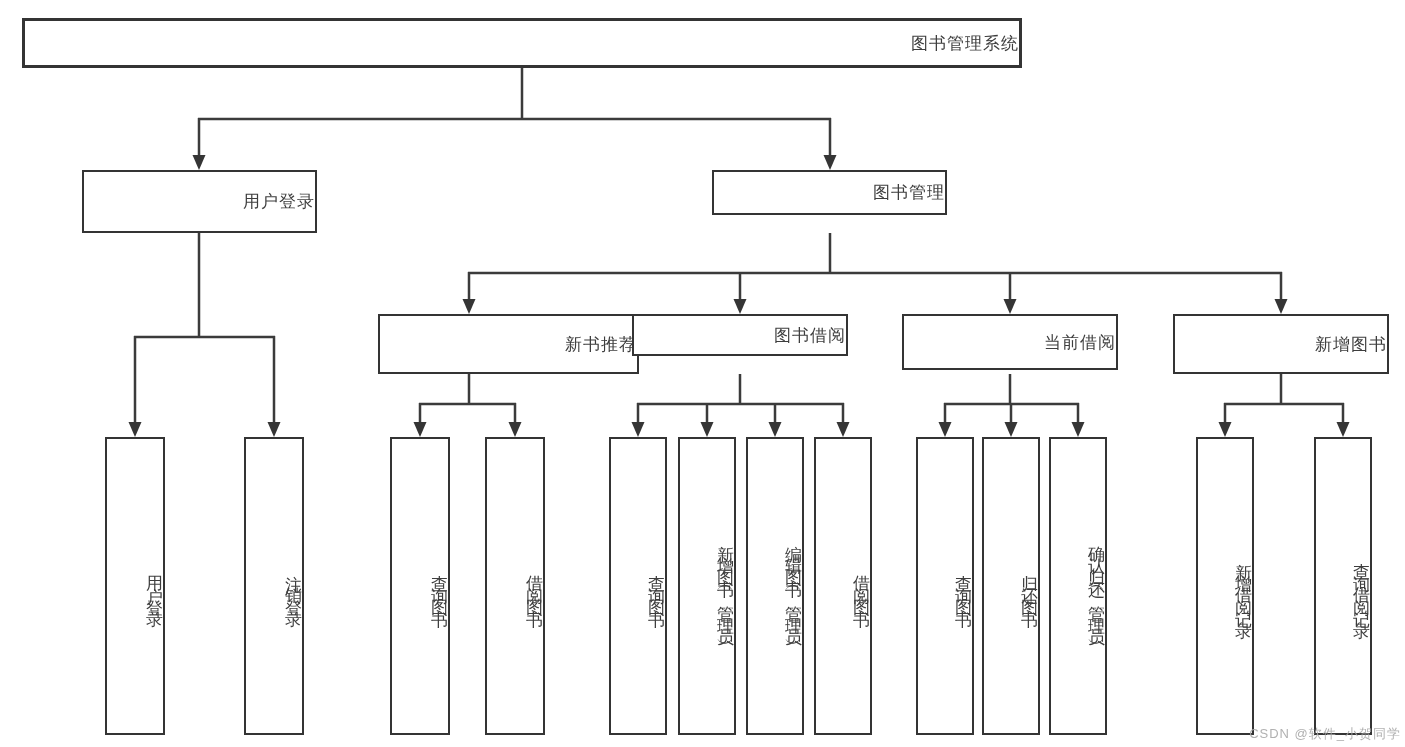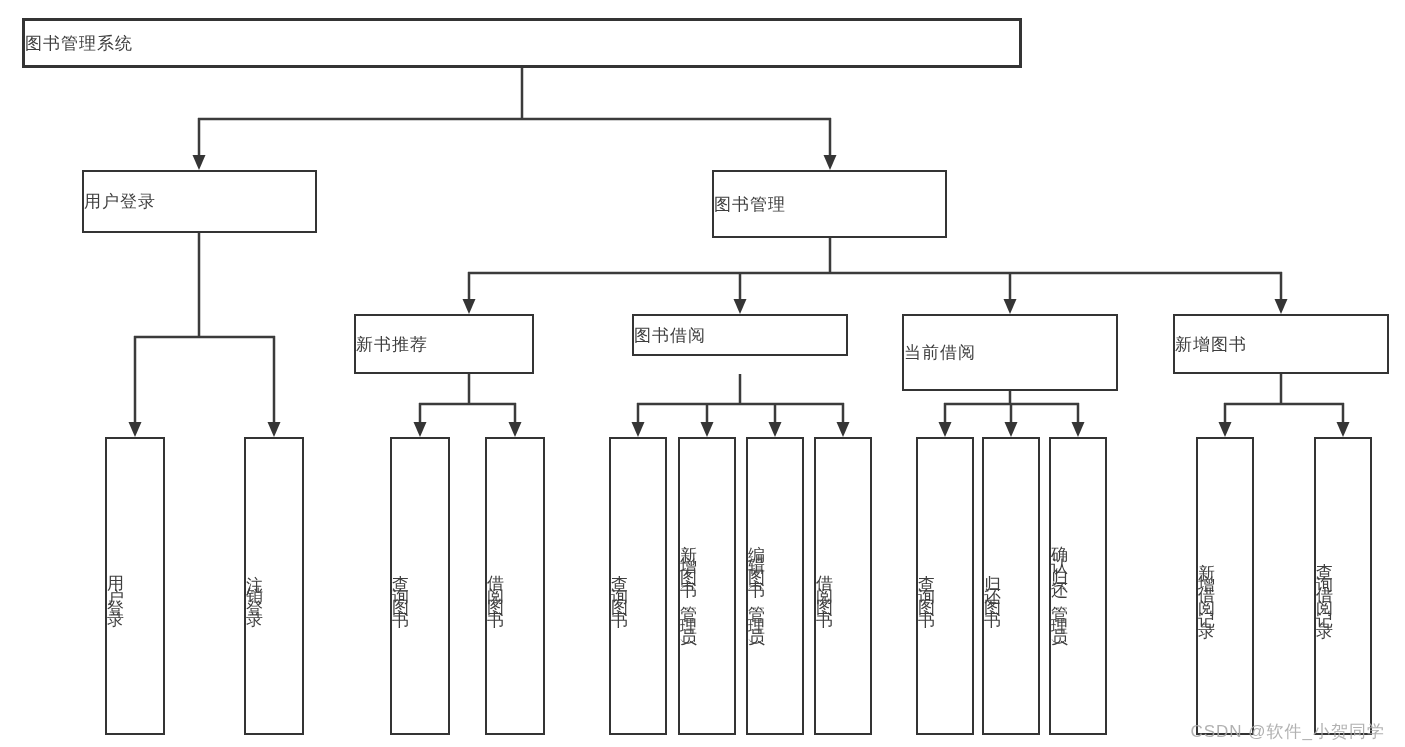--- a/index.html
+++ b/index.html
@@ -10,21 +10,21 @@
     font-family:"Liberation Sans","DejaVu Sans",sans-serif;
     overflow:hidden;
   }
   .box{
     position:absolute;
     box-sizing:border-box;
     border:2px solid #343434;
     background:#ffffff;
     display:flex;
     align-items:center;
-    justify-content:flex-start;
+    justify-content:flex-end;
     color:#3d3d3d;
   }
   .box.h span{
     font-size:17px;
     letter-spacing:1px;
     white-space:nowrap;
   }
   .box.root{border-width:3px;}
   .box.v span{
     writing-mode:vertical-rl;
@@ -35,22 +35,22 @@
   }
   #connectors{
     position:absolute;
     left:0;top:0;width:1405px;height:747px;
     pointer-events:none;
   }
   #connectors path{stroke:#3b3b3b;stroke-width:2.5;fill:none;}
   #connectors polygon{fill:#353535;stroke:none;}
   .watermark{
     position:absolute;
-    right:20px;bottom:4px;
-    font-size:17px;
+    right:4px;bottom:4px;
+    font-size:13px;
     color:rgba(168,168,168,0.9);
     letter-spacing:1px;
     white-space:nowrap;
   }
 </style>
 </head>
 <body>
 
 <div id="canvas">
 
@@ -97,31 +97,31 @@
     </g>
   </svg>
 
   <div class="box h root" style="left:22px;top:18px;width:1000px;height:50px">
     <span>图书管理系统</span>
   </div>
 
   <div class="box h" style="left:82px;top:170px;width:235px;height:63px">
     <span>用户登录</span>
   </div>
-  <div class="box h" style="left:712px;top:170px;width:235px;height:68px">
+  <div class="box h" style="left:712px;top:170px;width:235px;height:45px">
     <span>图书管理</span>
   </div>
 
-  <div class="box h" style="left:354px;top:314px;width:180px;height:60px">
+  <div class="box h" style="left:378px;top:314px;width:261px;height:60px">
     <span>新书推荐</span>
   </div>
   <div class="box h" style="left:632px;top:314px;width:216px;height:42px">
     <span>图书借阅</span>
   </div>
-  <div class="box h" style="left:902px;top:314px;width:216px;height:77px">
+  <div class="box h" style="left:902px;top:314px;width:216px;height:56px">
     <span>当前借阅</span>
   </div>
   <div class="box h" style="left:1173px;top:314px;width:216px;height:60px">
     <span>新增图书</span>
   </div>
 
   <div class="box v" style="left:105px;top:437px;width:60px;height:298px">
     <span>用户登录</span>
   </div>
   <div class="box v" style="left:244px;top:437px;width:60px;height:298px">

